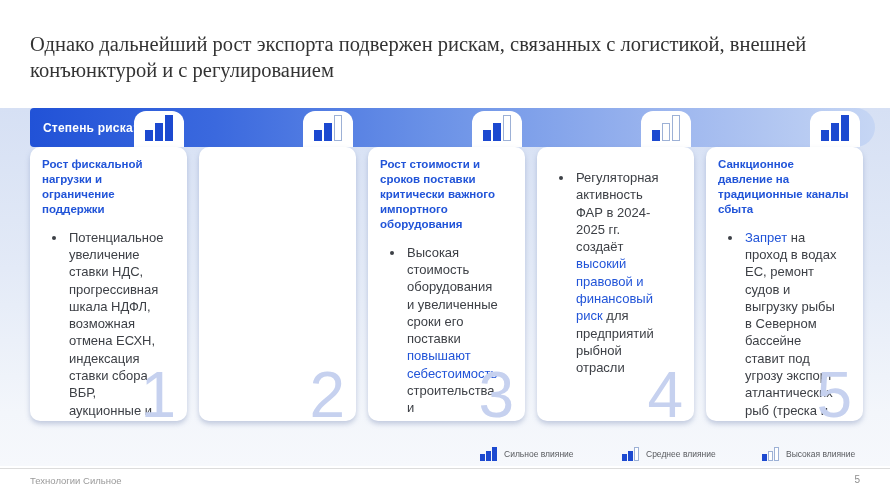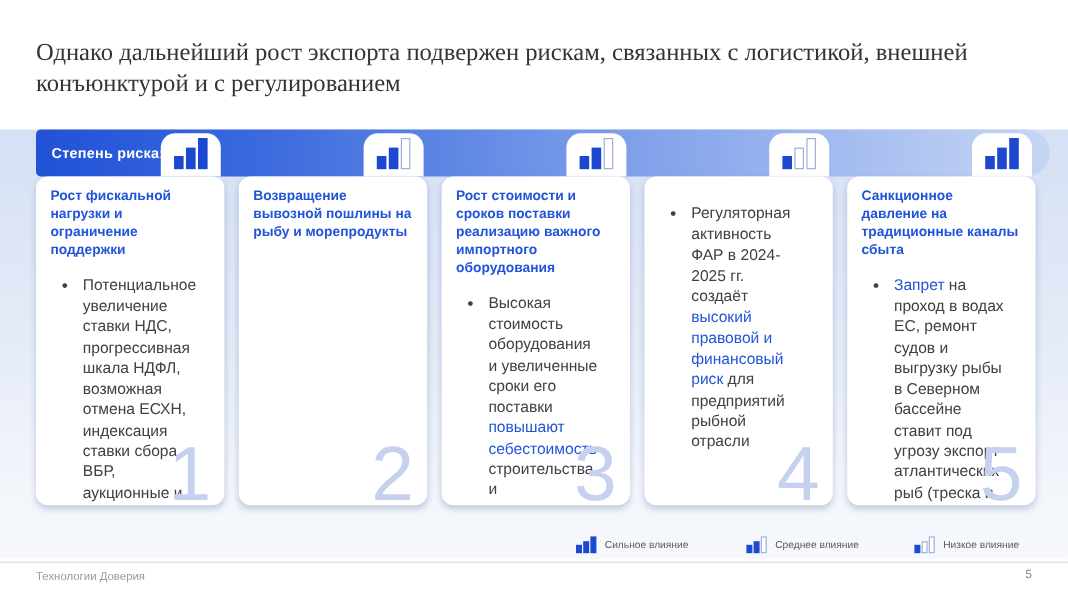--- a/index.html
+++ b/index.html
@@ -107,35 +107,34 @@
 
     <div class="col">
       <div class="tab">
         <div class="bars bars-lg">
             <div class="bar bar-filled" style="height: 11px;"></div>
             <div class="bar bar-filled" style="height: 18px;"></div>
             <div class="bar bar-outline" style="height: 26px;"></div>
           </div>
       </div>
       <div class="card">
-        <div class="card-title">Возвращение вывозной пошлины на рыбу и морепродукты</div>
         <div class="card-num">2</div>
       </div>
     </div>
 
     <div class="col">
       <div class="tab">
         <div class="bars bars-lg">
             <div class="bar bar-filled" style="height: 11px;"></div>
             <div class="bar bar-filled" style="height: 18px;"></div>
             <div class="bar bar-outline" style="height: 26px;"></div>
           </div>
       </div>
       <div class="card">
-        <div class="card-title">Рост стоимости и сроков поставки реализацию важного импортного оборудования</div>
+        <div class="card-title">Рост стоимости и сроков поставки критически важного импортного оборудования</div>
         <ul class="card-body">
           <li><span>Высокая стоимость оборудования и увеличенные сроки его поставки </span><span class="hl">повышают себестоимость</span><span> строительства и модернизации мощностей, снижая экономическую эффективность производства</span></li>
         </ul>
         <div class="card-num">3</div>
       </div>
     </div>
 
     <div class="col">
       <div class="tab">
         <div class="bars bars-lg">
@@ -186,20 +185,20 @@
         <div class="bar bar-outline" style="height: 14px;"></div>
       </div>
     <span class="label">Среднее влияние</span>
   </div>
   <div class="legend-item li-3">
     <div class="bars bars-sm">
         <div class="bar bar-filled" style="height: 7px;"></div>
         <div class="bar bar-outline" style="height: 10px;"></div>
         <div class="bar bar-outline" style="height: 14px;"></div>
       </div>
-    <span class="label">Низкое влияние</span>
+    <span class="label">Высокая влияние</span>
   </div>
 
   <div class="footer-line"></div>
-  <div class="footer-brand">Технологии Доверия</div>
+  <div class="footer-brand">Технологии Сильное</div>
   <div class="footer-page">5</div>
 
 </div>
 
 </body></html>

